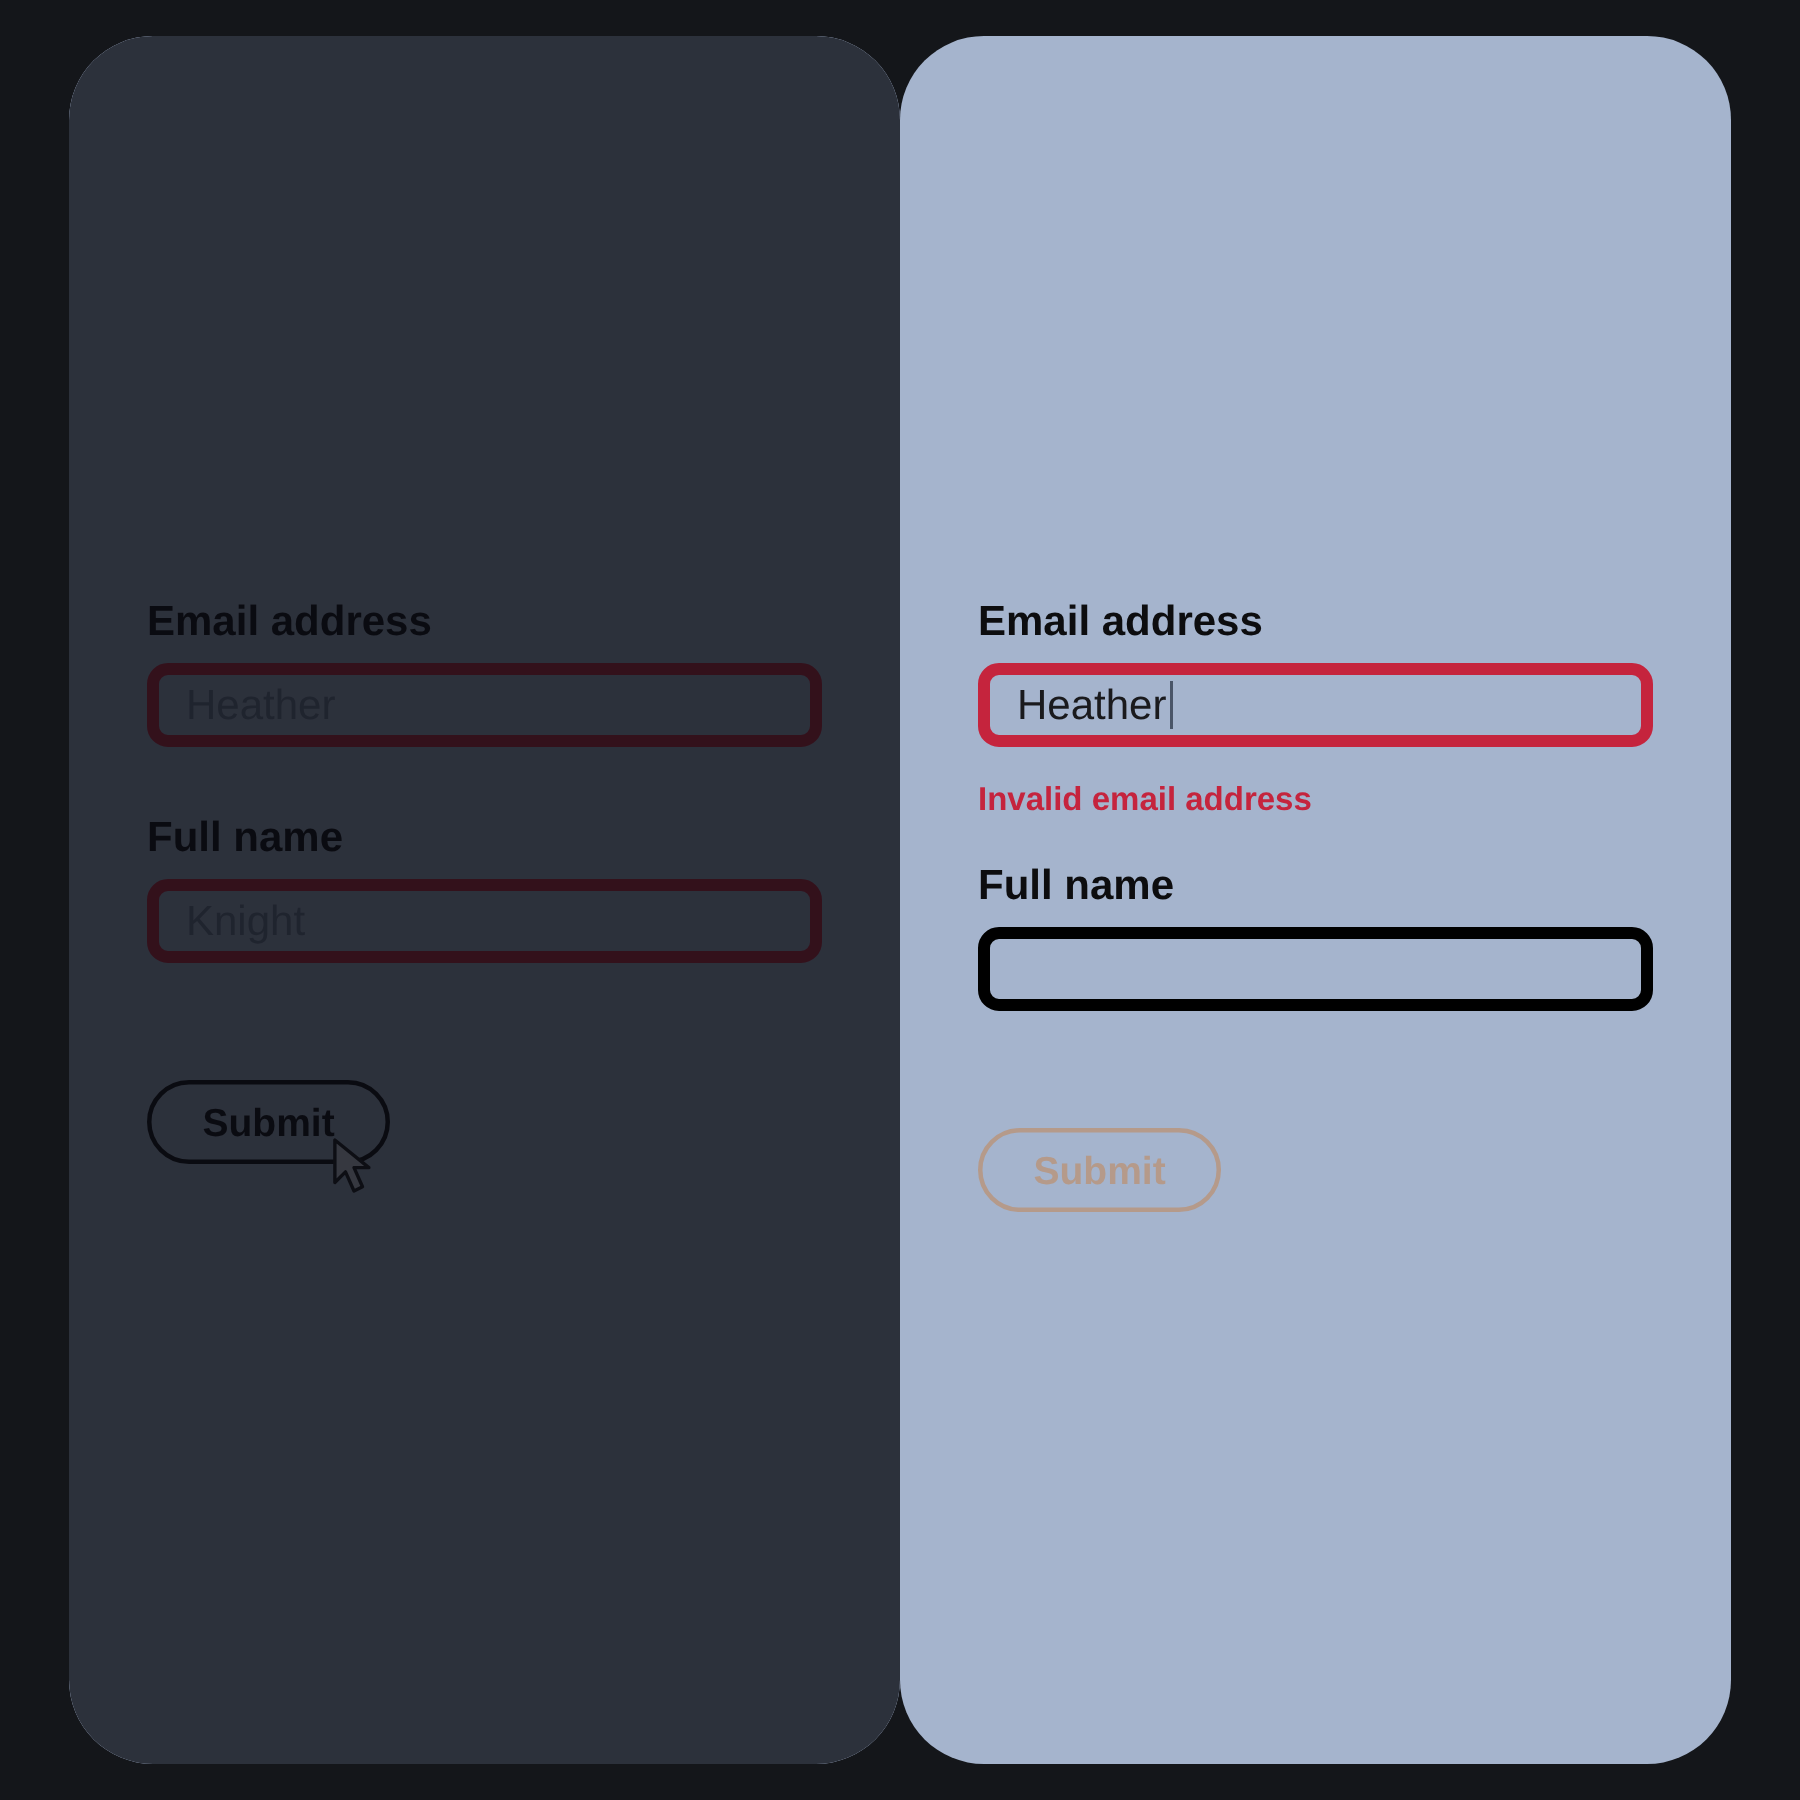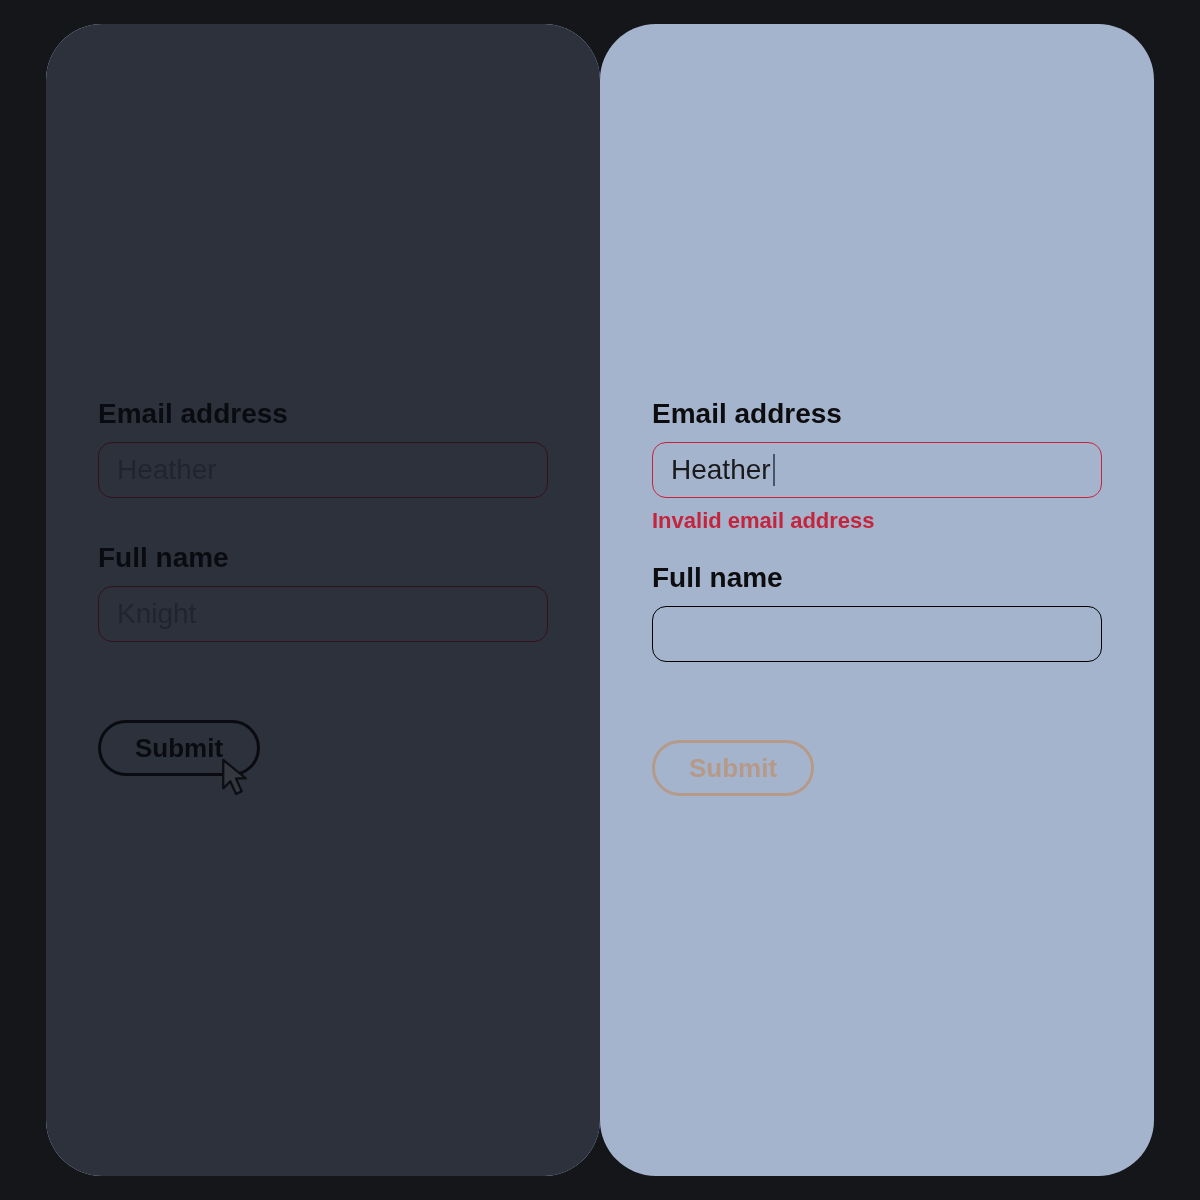--- a/index.html
+++ b/index.html
@@ -35,21 +35,21 @@
   .field-label {
     font-size: 28px;
     font-weight: 600;
     color: #0d0d0f;
     margin-bottom: 12px;
   }
   .input {
     width: 100%;
     height: 56px;
     border-radius: 14px;
-    border: 1px solid #000000;
+    border: 8px solid #000000;
     background: transparent;
     font-size: 28px;
     color: #1a1a1d;
     padding: 0 18px;
     display: flex;
     align-items: center;
     position: relative;
   }
   .input.error { border-color: #c5243d; }
   .placeholder { color: #6b7a92; }
@@ -58,21 +58,21 @@
     width: 2px;
     height: 32px;
     background: #4a5568;
     margin-left: 2px;
     vertical-align: middle;
   }
   .err-text {
     font-size: 22px;
     font-weight: 600;
     color: #c5243d;
-    margin-top: 10px;
+    margin-top: 22px;
   }
   .gap-lg { height: 44px; }
   .gap-md { height: 28px; }
   .gap-xl { height: 78px; }
   .submit {
     display: inline-flex;
     align-items: center;
     justify-content: center;
     height: 56px;
     padding: 0 34px;

